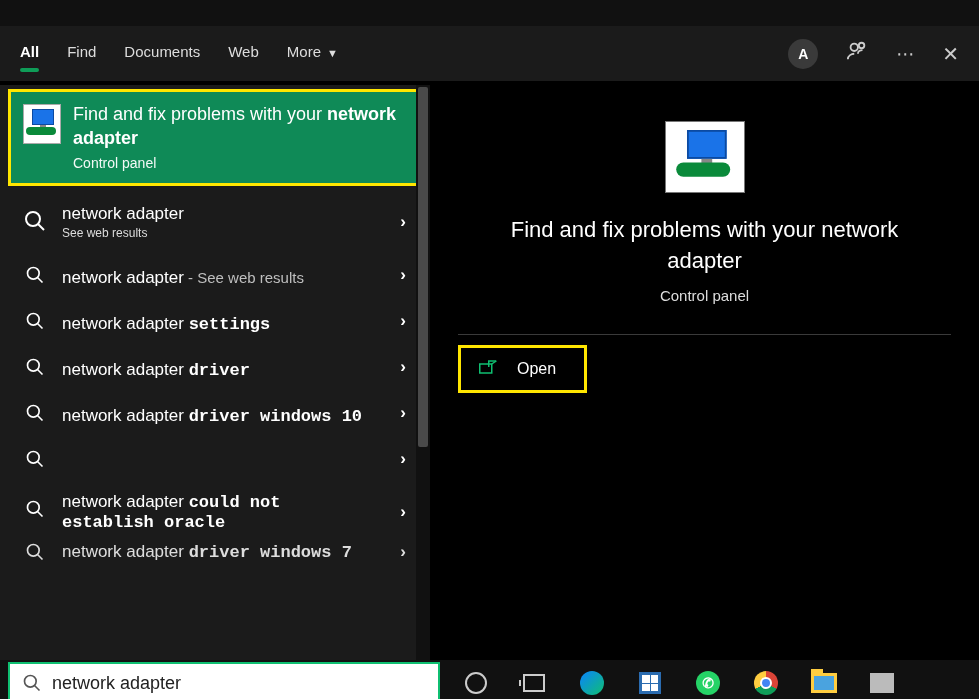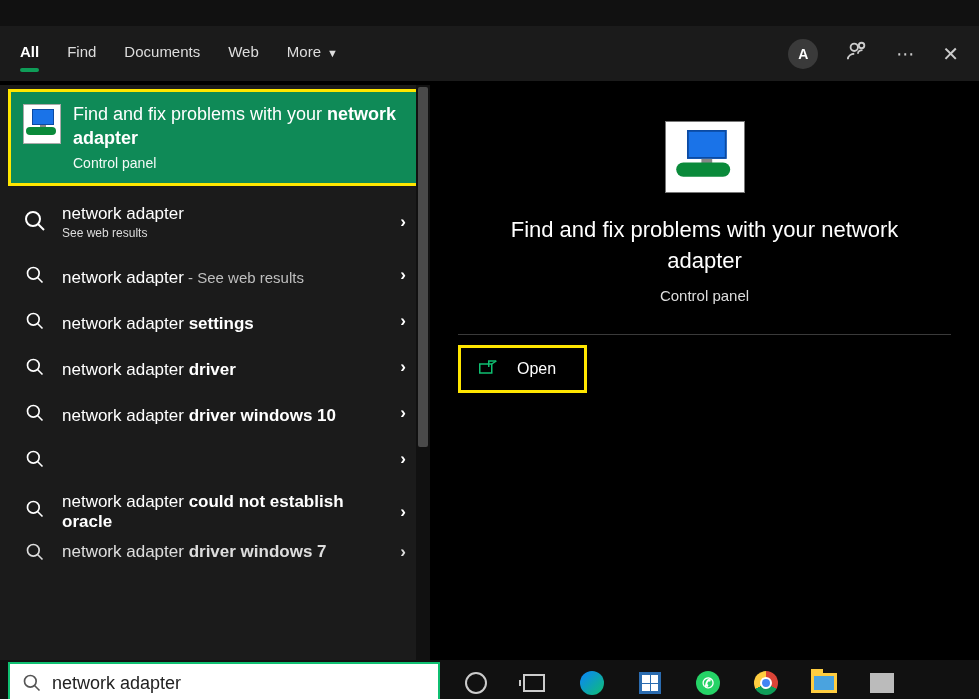--- a/index.html
+++ b/index.html
@@ -28,21 +28,21 @@
   .best { margin:4px 6px 6px 8px; background:#0f8a57; border:3px solid #ffe600; padding:10px 12px 12px 12px; display:flex; gap:12px; cursor:pointer; }
   .best .thumbIcon { width:40px; height:40px; background:#fff; border:1px solid #aaa; display:flex; align-items:center; justify-content:center; font-size:10px; margin-top:2px; }
   .best .title { font-size:18px; line-height:1.35; }
   .best .title .b { font-weight:700; }
   .best .sub { font-size:14px; margin-top:4px; opacity:.95; }
   .row { display:flex; align-items:flex-end; gap:14px; padding:10px 38px 10px 22px; cursor:pointer; position:relative; }
   .row.tall { padding-top:12px; padding-bottom:12px; }
   .row .mag { width:26px; height:26px; display:flex; align-items:center; justify-content:center; }
   .row .mag svg { stroke:#fff; }
   .row .text { font-size:17px; color:#fff; }
-  .row .text .b { font-weight:700; }
+  .row .text .b { font-weight:700;font-family:Liberation Mono, monospace; }
   .row .text .dim { color:#bfbfbf; font-weight:400; font-size:15px; }
   .row .sub2 { font-size:12px; color:#ddd; margin-top:2px; }
   .row .chev { position:absolute; right:24px; top:50%; transform:translateY(-50%); color:#fff; font-size:17px; font-weight:700; }
   .row.twoLine { align-items:flex-start; }
   .row.twoLine .mag { margin-top:4px; }
   .row.cut { height:20px; overflow:hidden; padding-top:0; padding-bottom:0; align-items:center; opacity:.85; }
 
   
   .right { flex:1; background:#000; color:#fff; padding:36px 28px 0 28px; display:flex; flex-direction:column; align-items:center; }
   .right .bigIcon { width:80px; height:72px; background:#fff; border:1px solid #777; margin-bottom:22px; display:flex; align-items:center; justify-content:center; }

